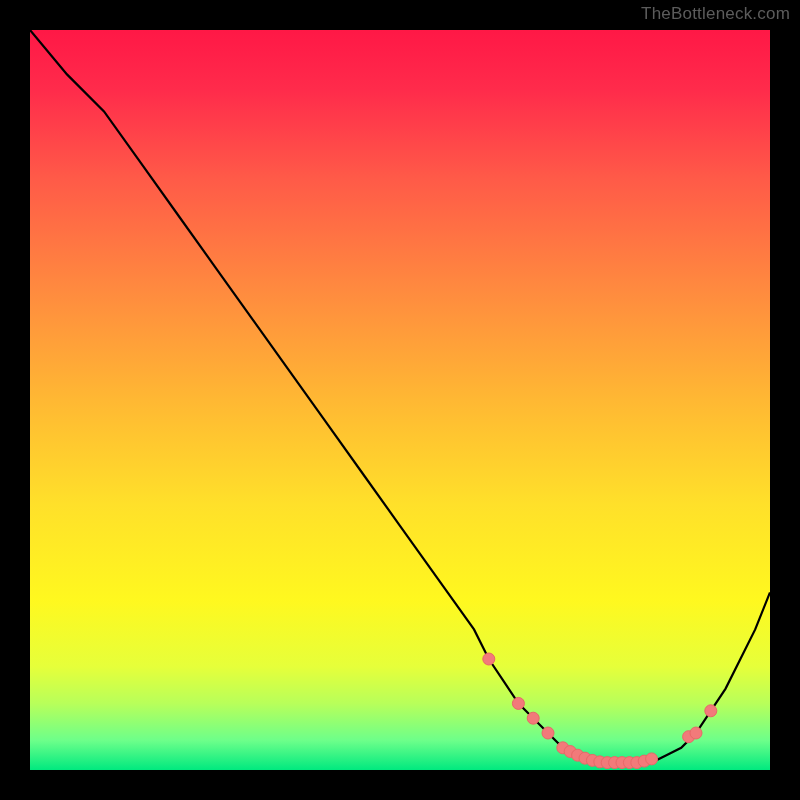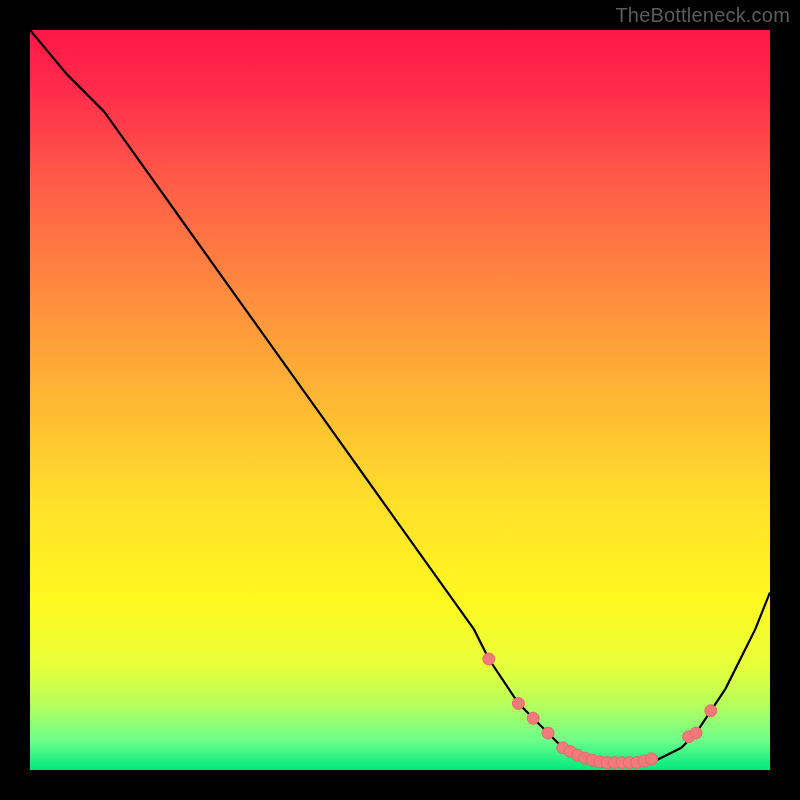--- a/index.html
+++ b/index.html
@@ -51,21 +51,21 @@
   svg.lines {
     position: absolute;
     left: 0;
     top: 0;
   }
   .watermark {
     position: absolute;
     top: 4px;
     right: 10px;
     color: #5c5c5c;
-    font-size: 20px;
+    font-size: 17px;
     font-weight: 500;
     letter-spacing: 0.2px;
   }
 </style>
 </head>
 <body>
 
 <div class="frame">
   <div class="watermark">TheBottleneck.com</div>
 

